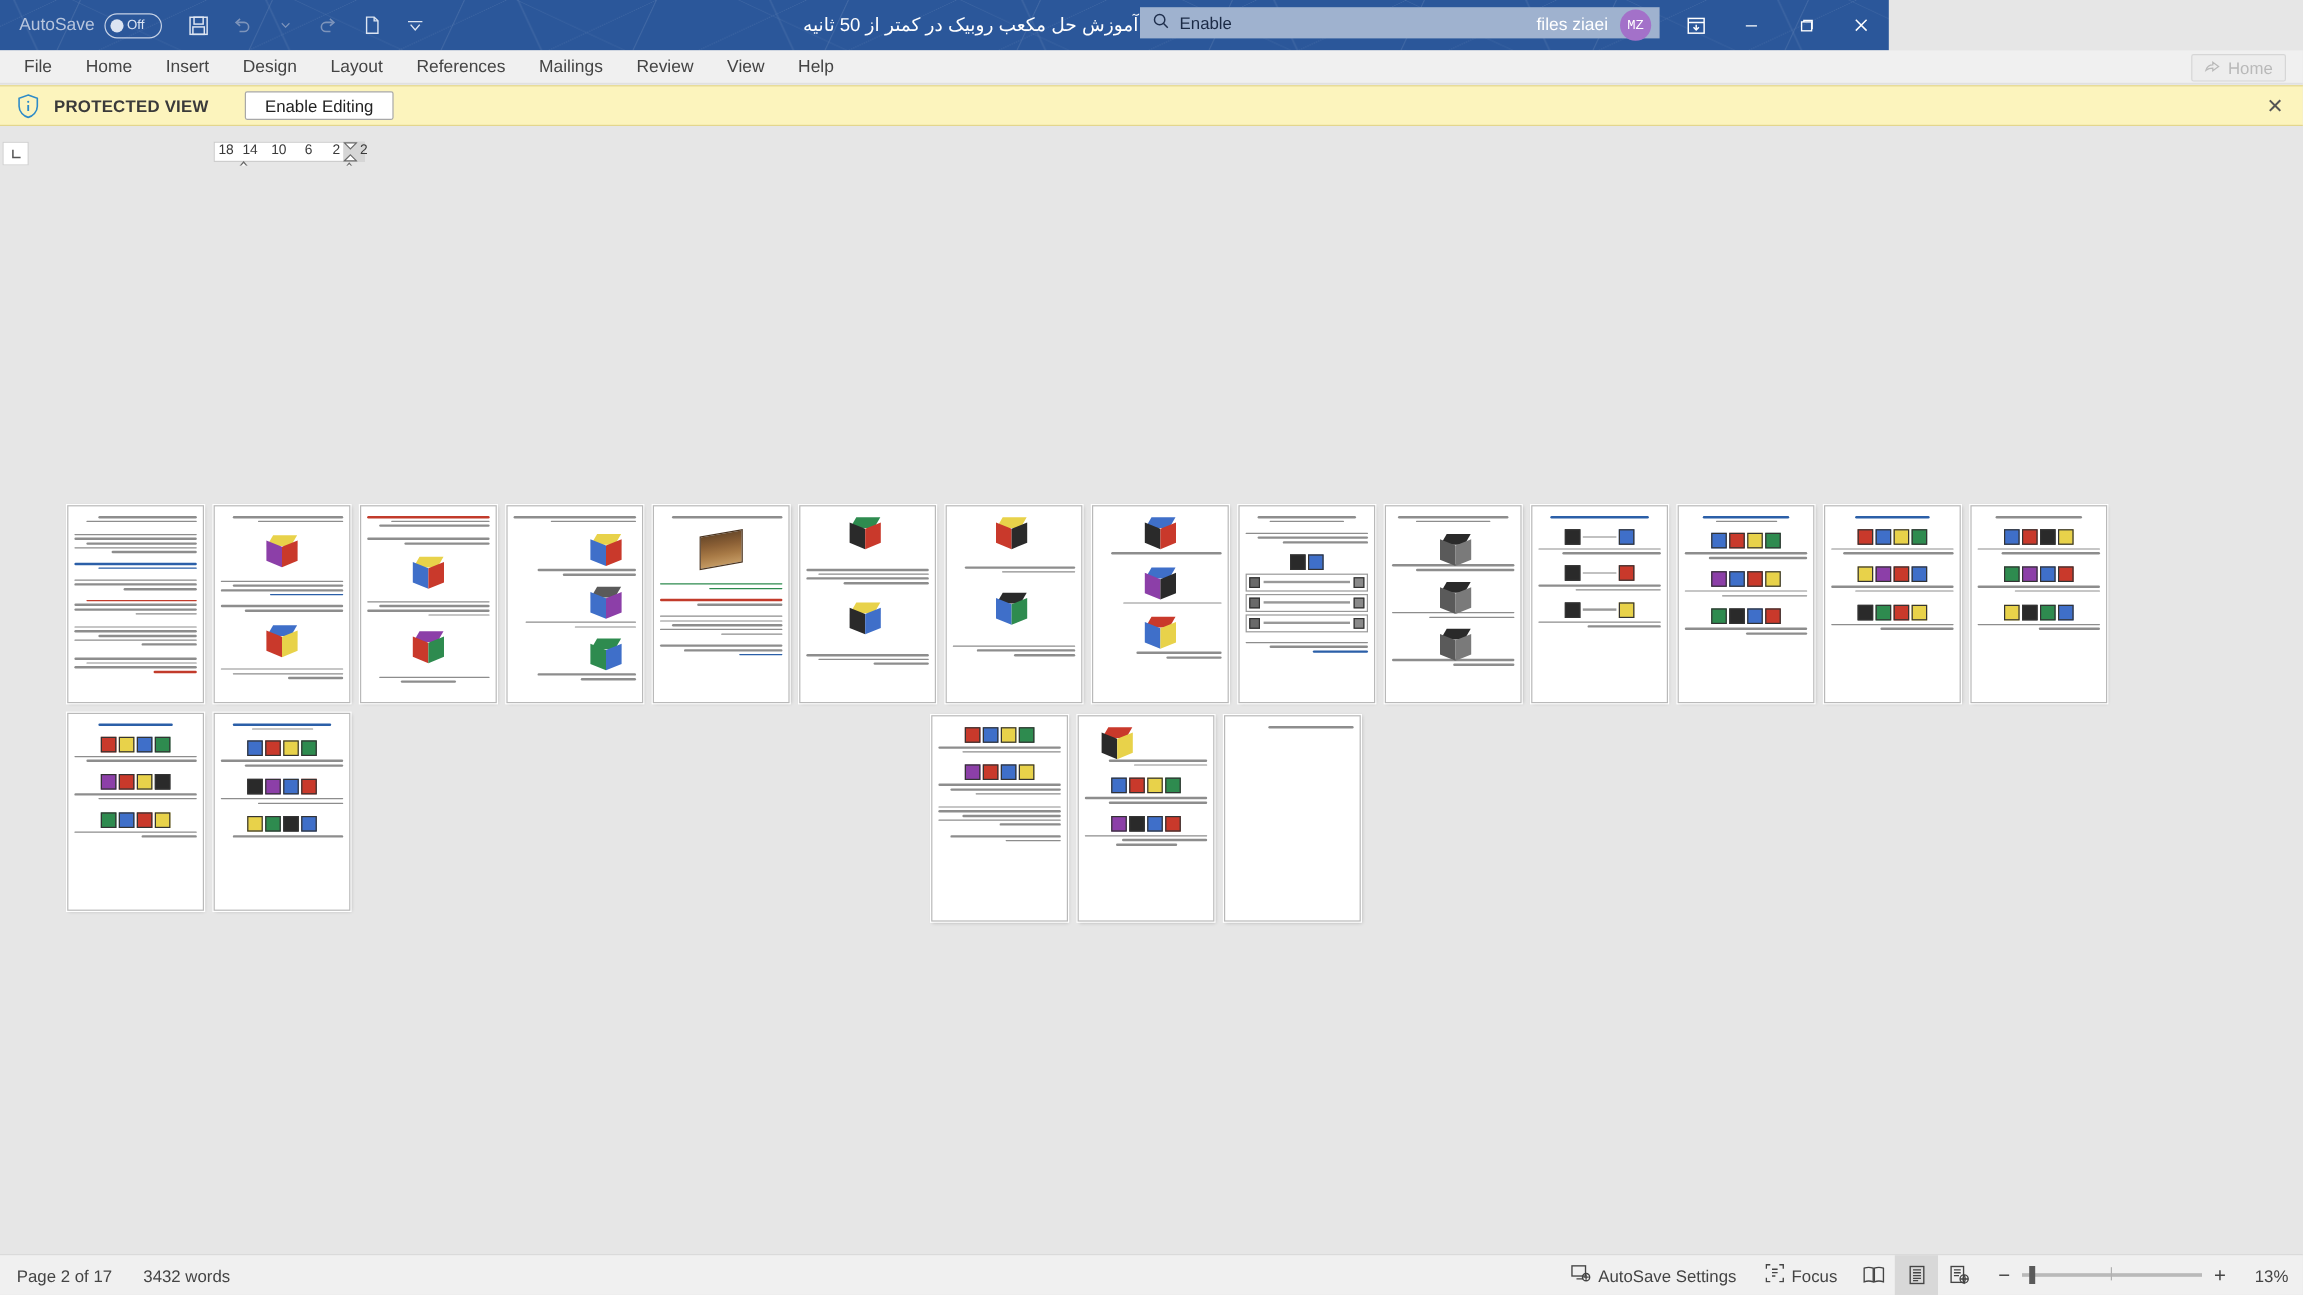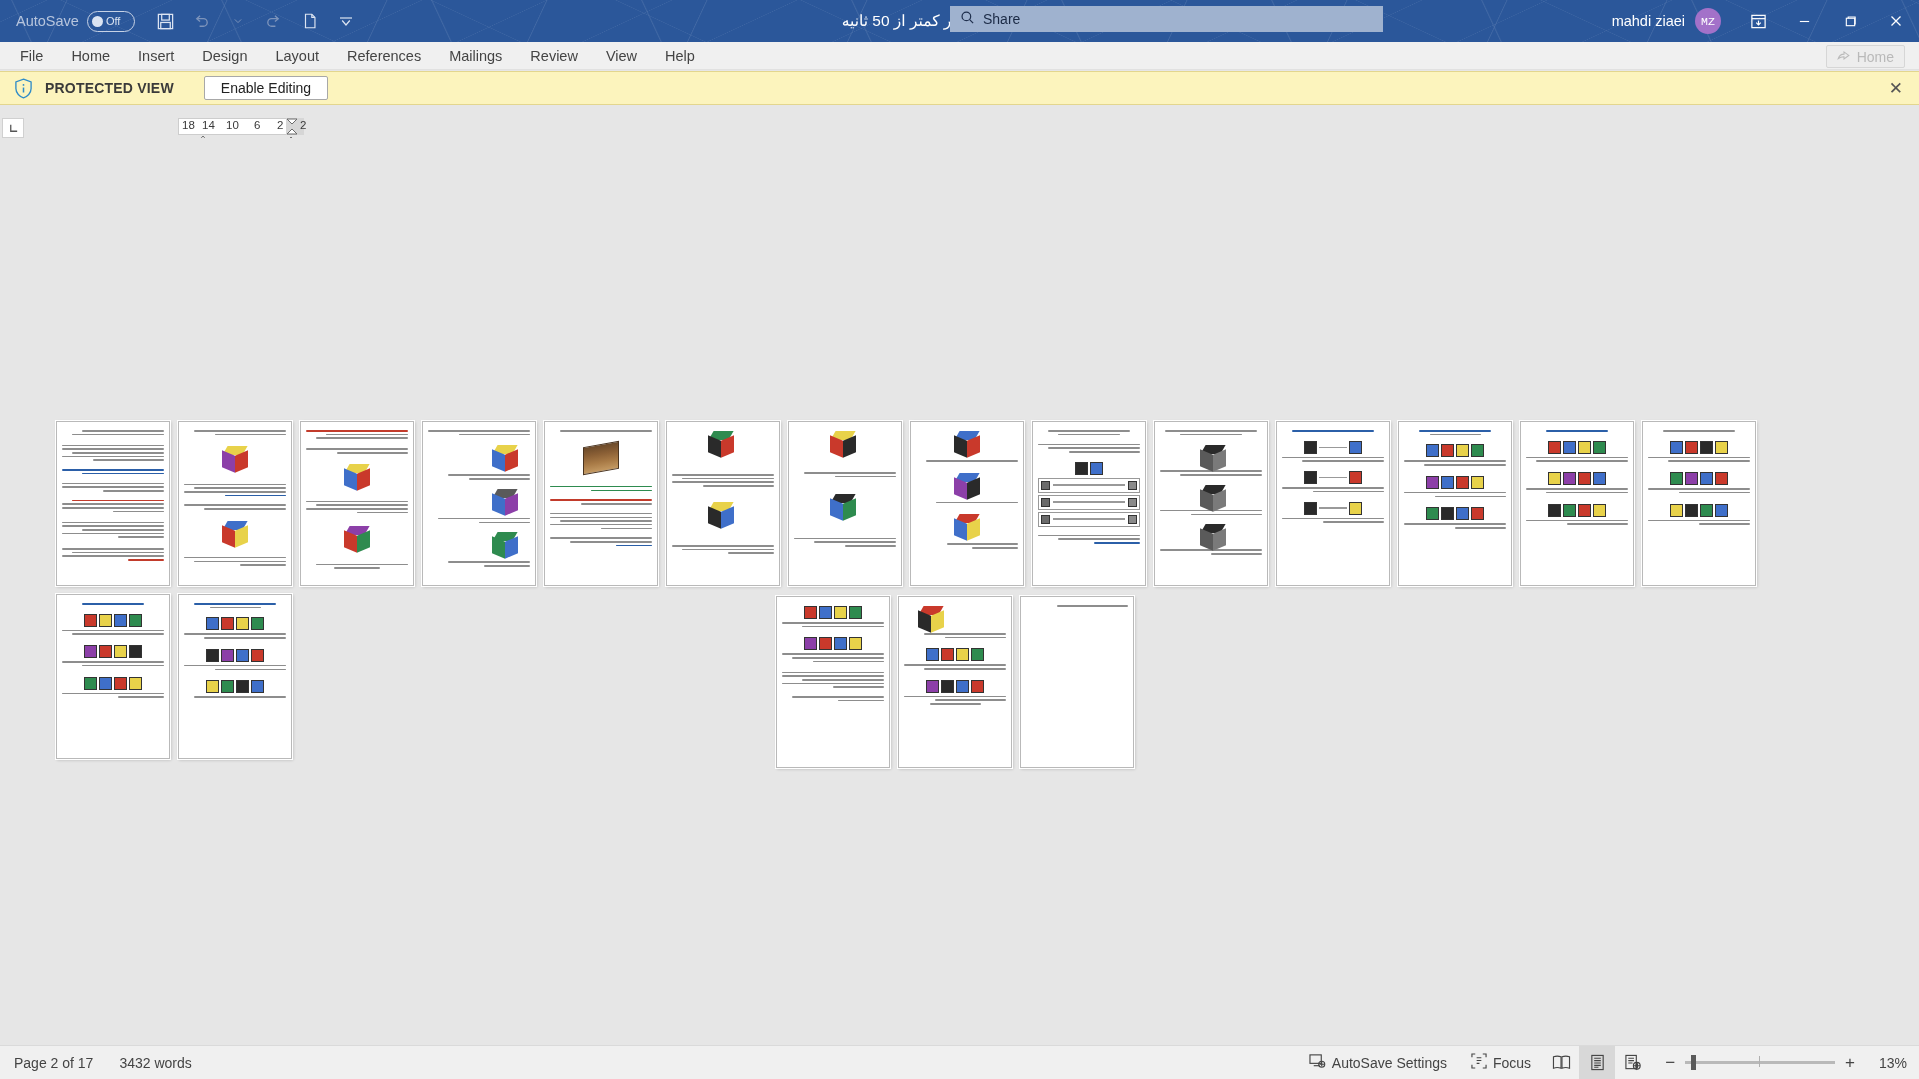--- a/index.html
+++ b/index.html
@@ -6,21 +6,21 @@
   html, body {
     width: 1919px; height: 1079px;
     overflow: hidden;
     font-family: "Liberation Sans", sans-serif;
     background: #e6e6e6;
   }
 
   
   .titlebar {
     position: absolute; top: 0; left: 0;
-    width: 1919px; height: 42px;
+    width: 1574px; height: 42px;
     background: #2b579a;
     display: flex; align-items: center;
     color: #ffffff;
     font-size: 15px;
   }
   .tb-pattern {
     position: absolute; inset: 0;
     opacity: .20;
     background-image:
       linear-gradient(115deg, transparent 48%, rgba(255,255,255,.55) 48.4%, transparent 49%),
@@ -348,25 +348,25 @@
     <span>▾</span>
   </div>
 
   <div class="searchbox">
     <span>
       <svg width="15" height="15" viewBox="0 0 16 16" fill="none" stroke="currentColor" stroke-width="1.3">
         <circle cx="6.8" cy="6.8" r="4.6"></circle>
           <path d="M10.3 10.3 L14 14"></path>
       </svg>
     </span>
-    <span class="ph">Share</span>
+    <span class="ph">Enable</span>
   </div>
 
   <div class="tb-right">
-    <span class="username">mahdi ziaei</span>
+    <span class="username">files ziaei</span>
     <span class="avatar">MZ</span>
     <span class="tb-icon">
       <svg width="17" height="17" viewBox="0 0 18 18" fill="none" stroke="currentColor" stroke-width="1.3">
         <rect x="2" y="2.5" width="14" height="13"></rect>
           <path d="M2 6 H16"></path>
           <path d="M9 8 V12.5"></path>
           <path d="M6.6 10.2 L9 12.6 L11.4 10.2"></path>
       </svg>
     </span>
     <span class="tb-icon">

